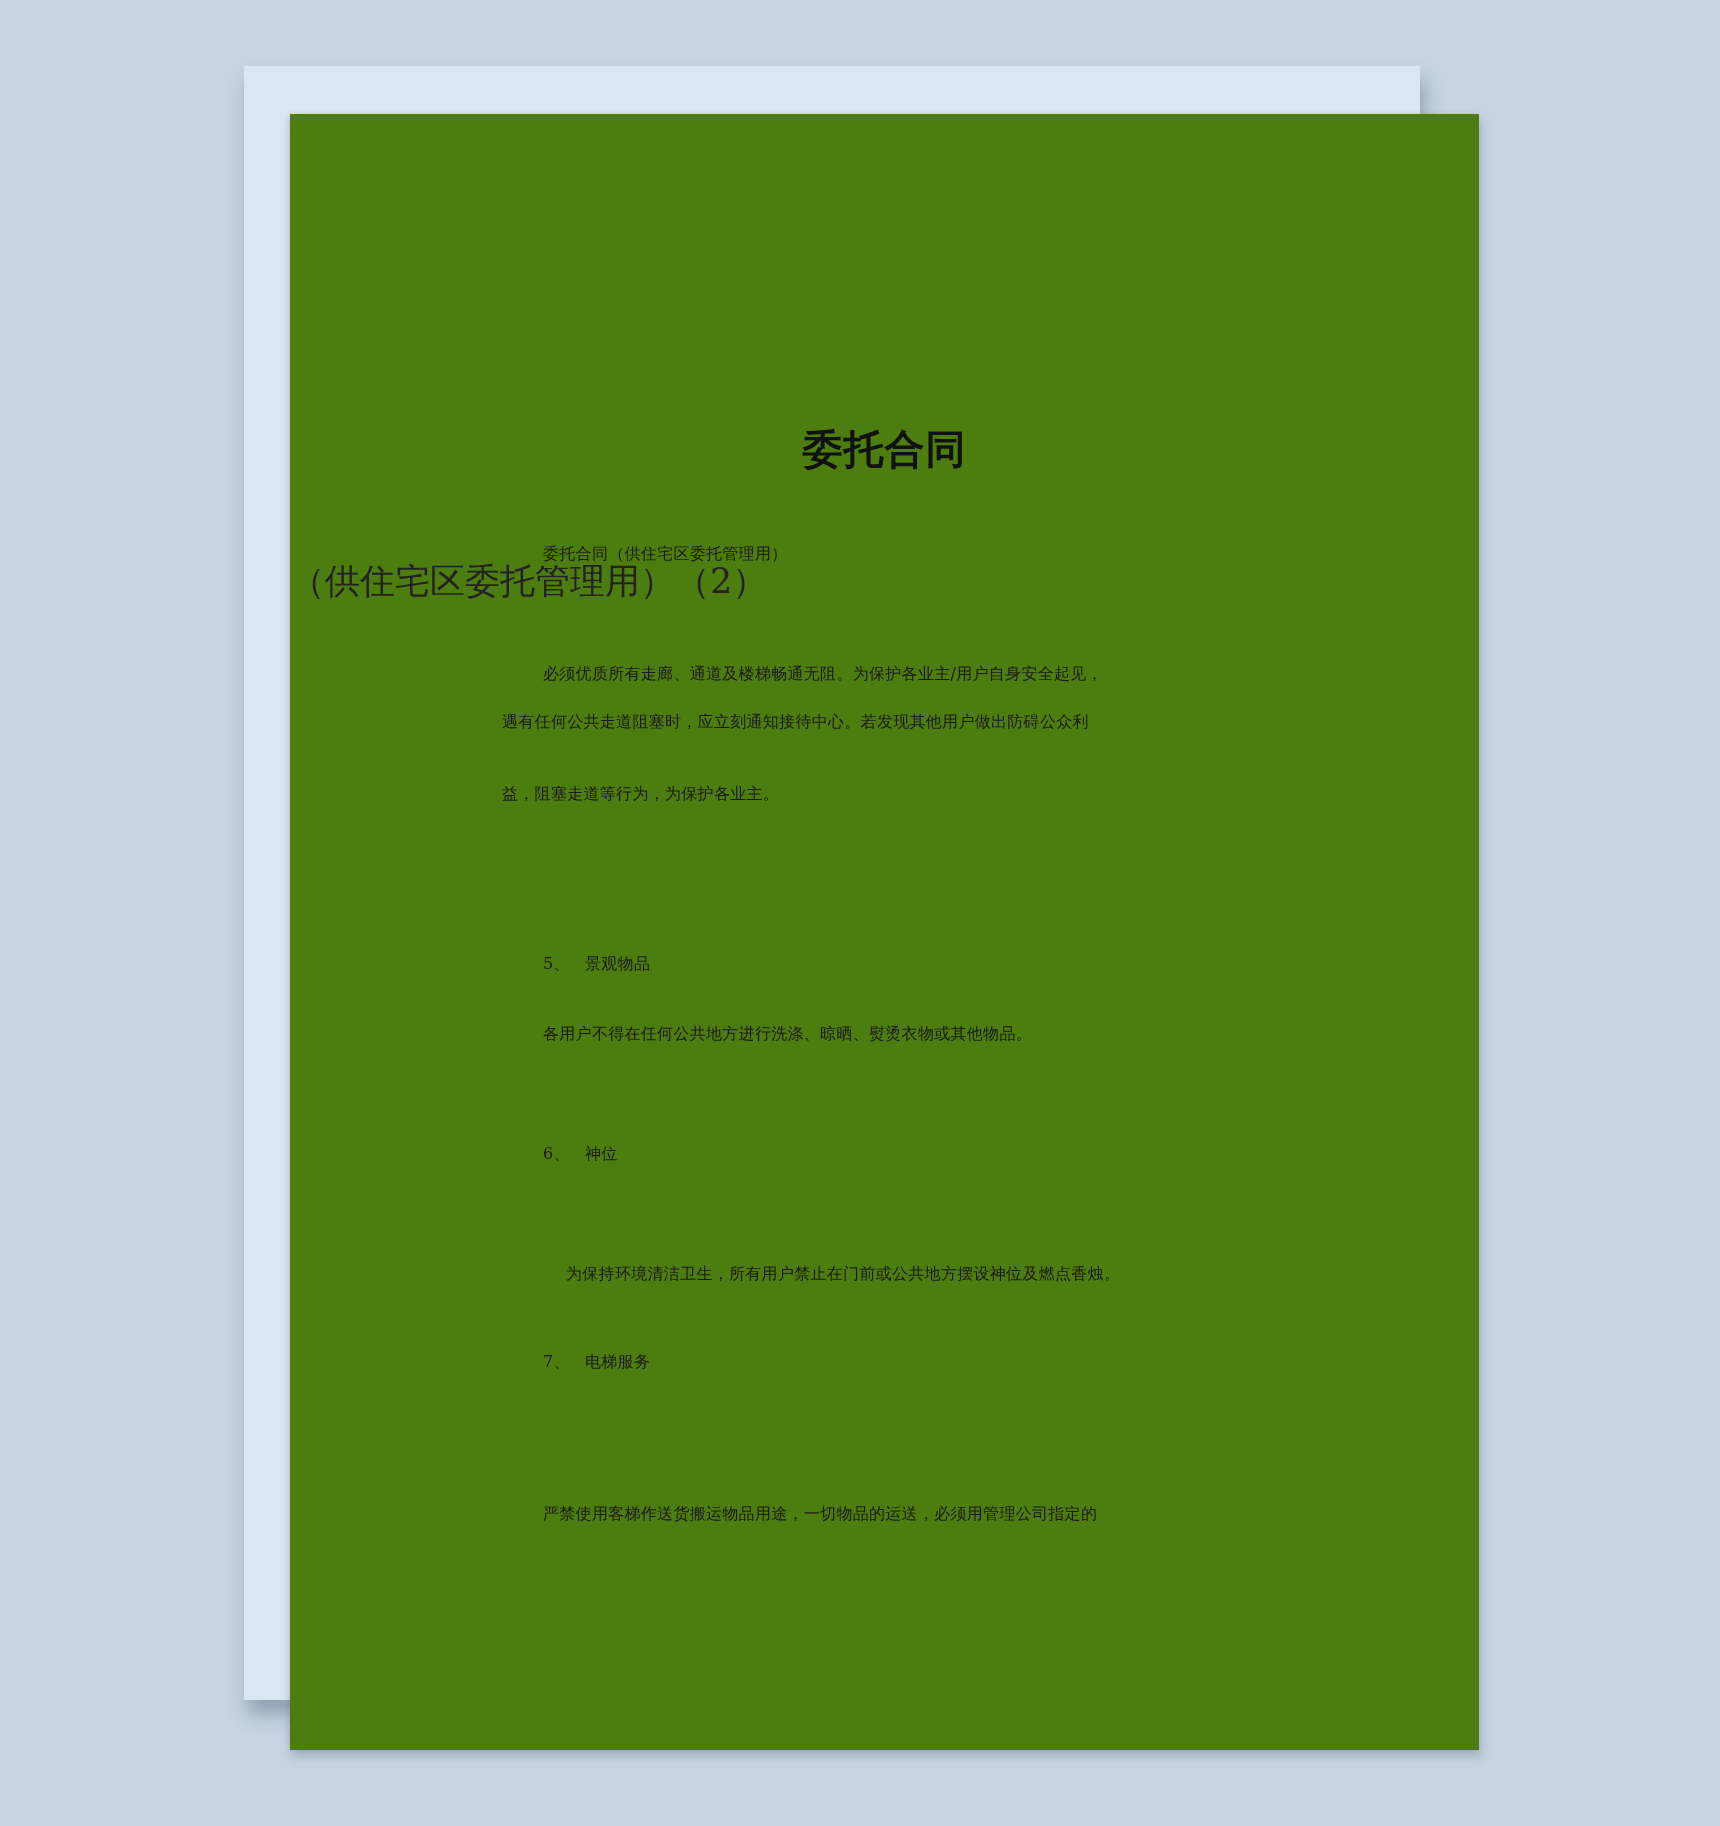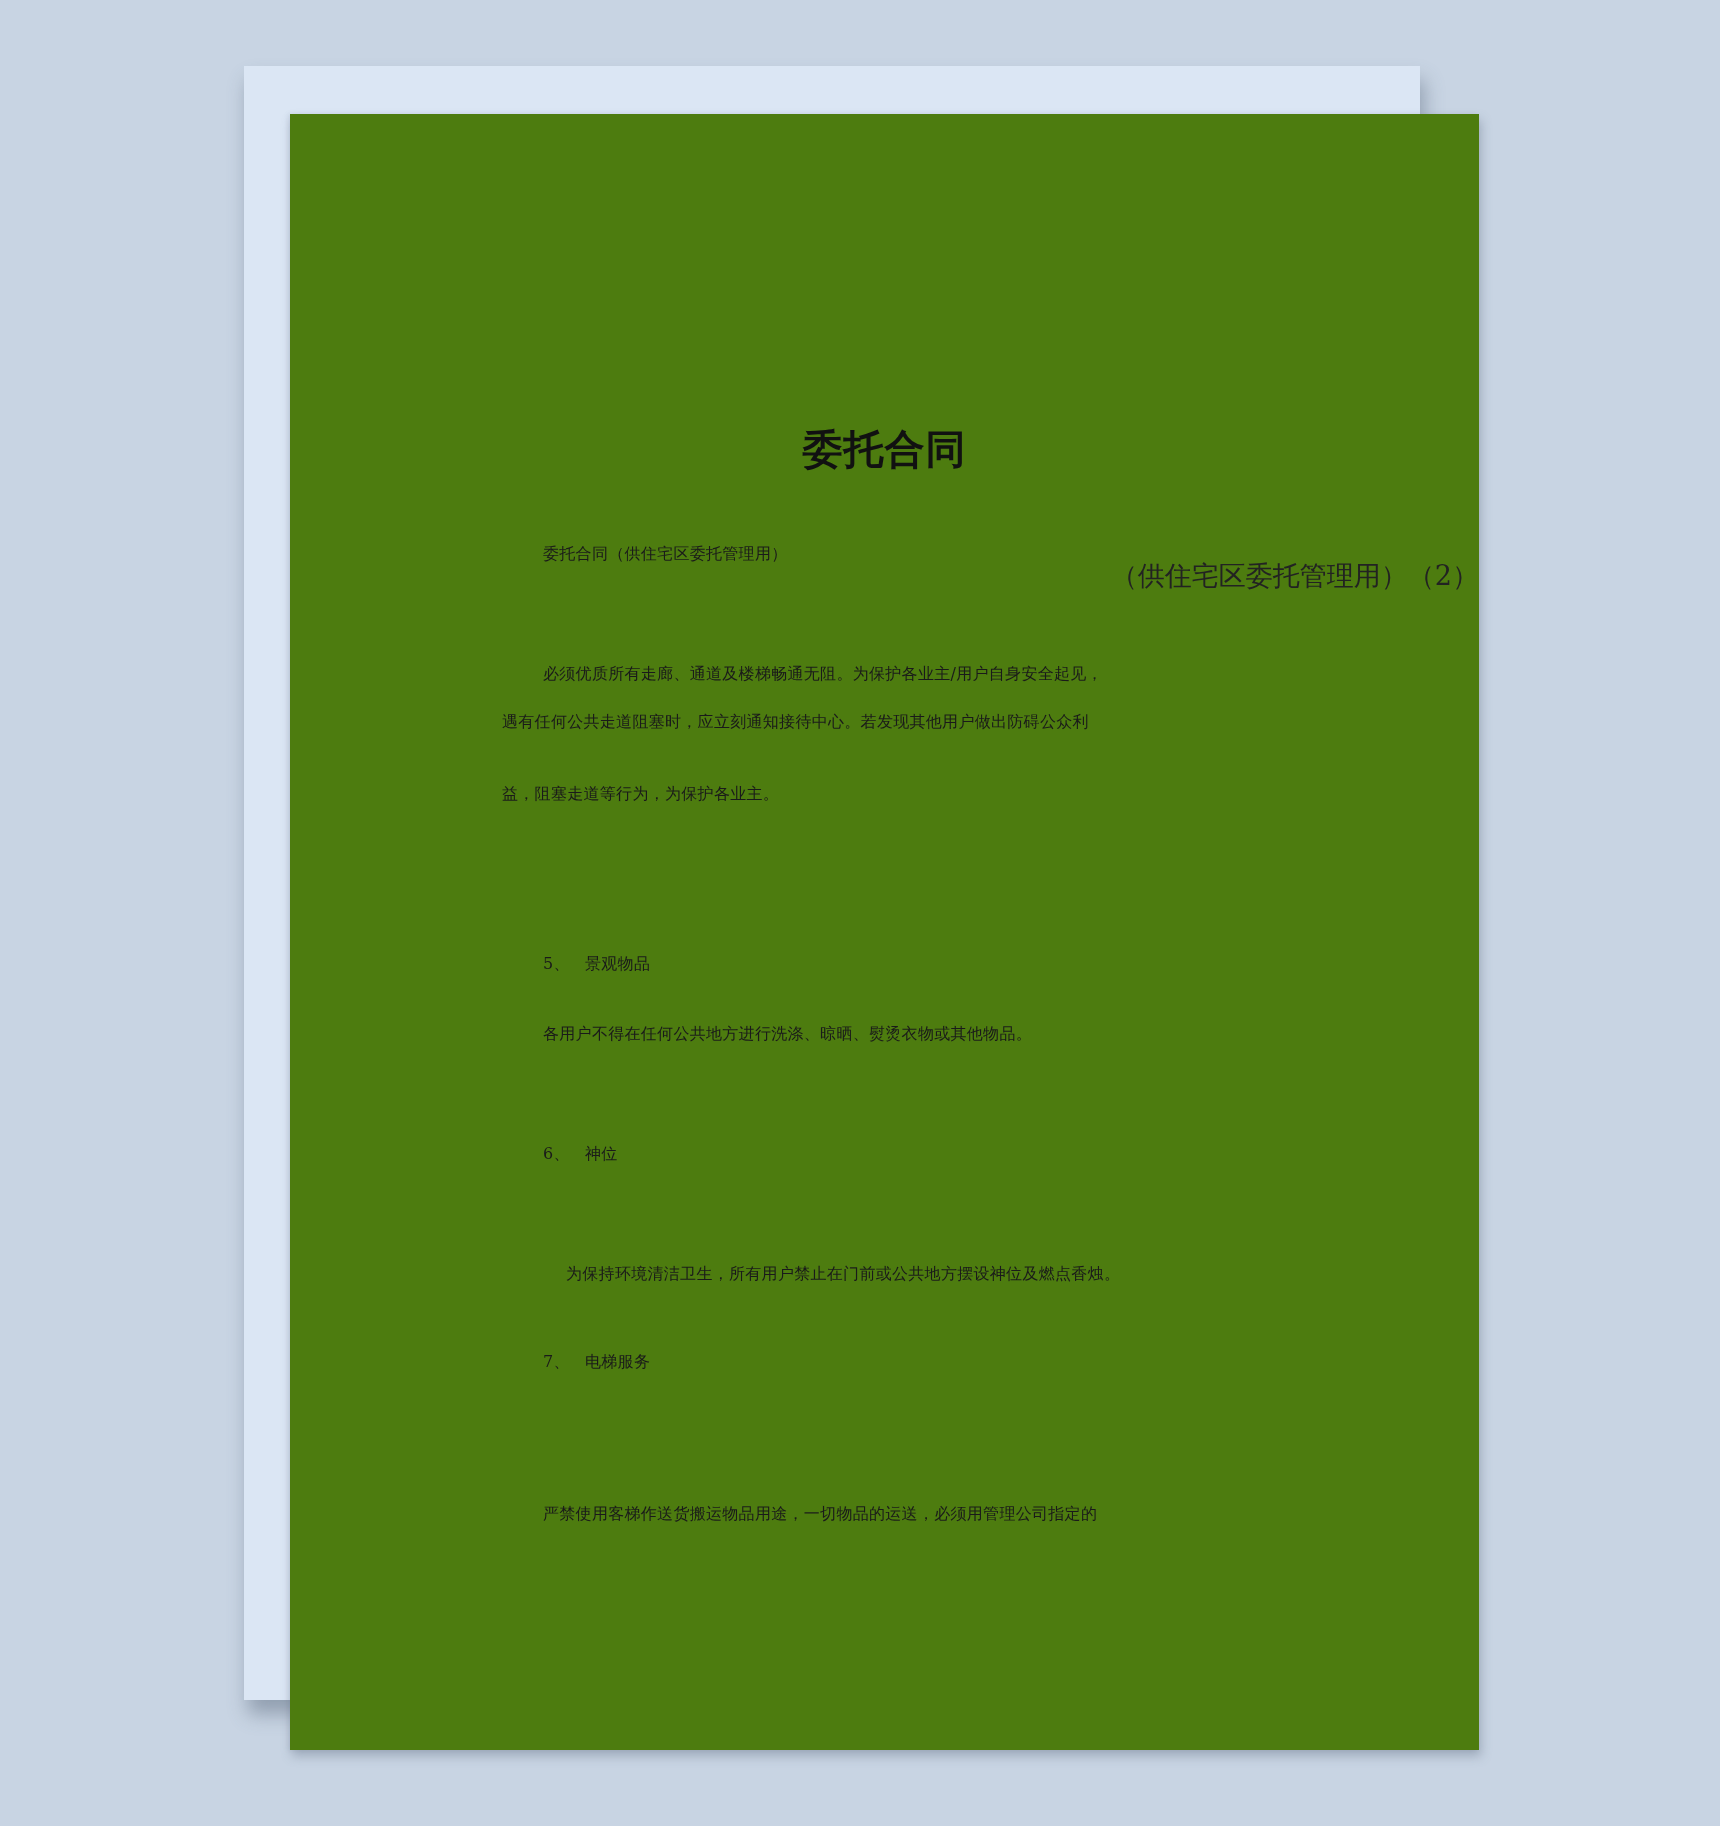--- a/index.html
+++ b/index.html
@@ -18,22 +18,22 @@
     background:#4d7c0f;
     box-shadow: 2px 6px 10px rgba(80,95,115,0.35), -2px 0 4px rgba(120,135,160,0.15);
     padding-left: 12px;
   }
   .title {
     position:absolute; left:0; width:100%; top:308px; text-align:center;
     font-family:"DejaVu Sans","Liberation Sans",sans-serif;
     font-weight:bold; font-size:40px; color:#111; letter-spacing:1px;
   }
   .subtitle {
-    position:absolute; left:0; width:100%; top:444px; text-align:right;
-    font-size:27px; color:#222;
+    position:absolute; left:0; width:100%; top:444px; text-align:left;
+    font-size:35px; color:#222;
   }
   .line {
     position:absolute; font-size:16px; color:#1a1a1a; white-space:nowrap;
     letter-spacing:0.3px;
   }
   .indent { left:543px; }
   .flush { left:502px; }
   .heading-num { display:inline-block; width:42px; }
 </style>
 </head>

